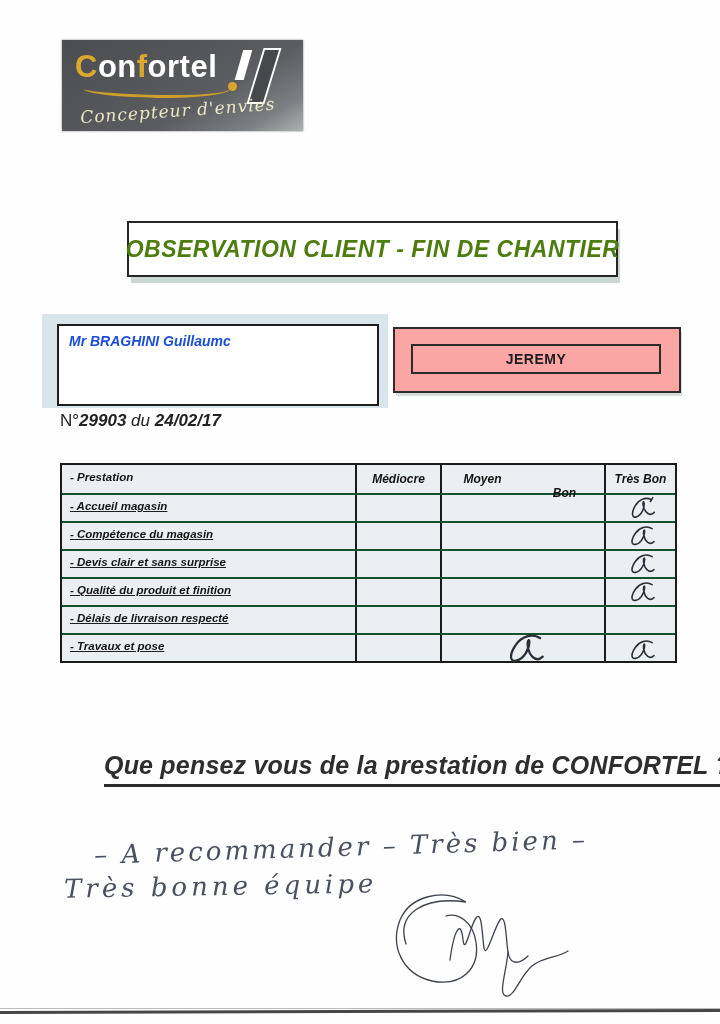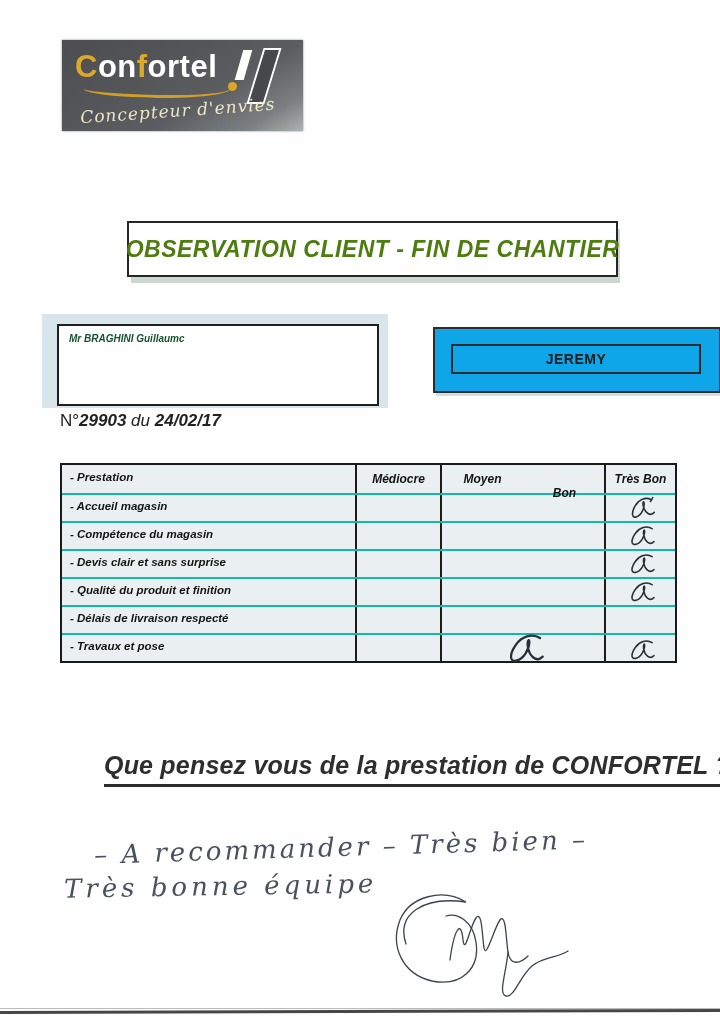--- a/index.html
+++ b/index.html
@@ -32,34 +32,34 @@
   
   .title-box{
     position:absolute;left:127px;top:221px;width:487px;height:52px;
     background:#fff;border:2px solid #262626;box-shadow:3px 7px 0 -1px #ccd7d2;
     display:flex;align-items:center;justify-content:center;
   }
   .title-text{font-size:23px;font-weight:bold;font-style:italic;letter-spacing:.5px;color:#4d7c0f;white-space:nowrap;}
   
   .client-shadow{position:absolute;left:42px;top:314px;width:346px;height:94px;background:#d8e5ea;}
   .client-box{position:absolute;left:57px;top:324px;width:318px;height:78px;background:#fff;border:2px solid #1f1f1f;}
-  .client-name{padding:7px 10px 0;font-size:10px;font-weight:bold;font-style:italic;color:#14532d;}
-  .advisor-outer{position:absolute;left:393px;top:327px;width:284px;height:62px;background:#0ea5e9;border:2px solid #2c2c2c;box-shadow:2px 4px 0 -1px #d7ded9;margin-left:40px;}
+  .client-name{padding:7px 10px 0;font-size:14px;font-weight:bold;font-style:italic;color:#1d4ed8;}
+  .advisor-outer{position:absolute;left:393px;top:327px;width:284px;height:62px;background:#fca5a5;border:2px solid #2c2c2c;box-shadow:2px 4px 0 -1px #d7ded9;}
   .advisor-inner{position:absolute;left:16px;top:15px;width:246px;height:26px;border:2px solid #2c2c2c;
     display:flex;align-items:center;justify-content:center;}
   .advisor-name{font-size:14px;font-weight:bold;letter-spacing:.5px;color:#1c1c1c;}
   
   .ref-line{position:absolute;left:60px;top:411px;font-size:17px;color:#222;}
   .ref-line .b{font-weight:bold;font-style:italic;}
   .ref-line .i{font-style:italic;}
   
   .obstable{position:absolute;left:60px;top:463px;width:617px;border:2px solid #1b1b1b;background:#eaf0f2;box-sizing:border-box;}
   .t-row{display:flex;height:26px;}
   .t-row.header{height:28px;}
-  .t-row + .t-row{border-top:2px solid #14b8a6;}
+  .t-row + .t-row{border-top:2px solid #14532d;text-decoration:underline;}
   .cell{position:relative;box-sizing:border-box;overflow:visible;}
   .cell + .cell{border-left:2px solid #1b1b1b;}
   .c-label{width:293px;padding:5px 8px 0;font-size:11.5px;font-weight:bold;font-style:italic;color:#131313;}
   .t-row.header .c-label{padding-top:6px;}
   .c-r1{width:85px;} .c-r2{width:83px;} .c-r3{width:81px;margin-top:28px;} .c-r4{flex:1;}
   .h-rate{display:flex;align-items:center;justify-content:center;font-size:12px;font-weight:bold;font-style:italic;color:#131313;}
   .alpha{position:absolute;top:2px;left:50%;transform:translateX(-50%);width:28px;height:24px;}
   .alpha path{fill:none;stroke:#2b2e38;stroke-width:1.7;stroke-linecap:round;}
   .alpha.straddle{left:-21px;transform:none;top:-3px;width:40px;height:36px;}
   .alpha.r1{transform:translateX(-50%) rotate(-6deg);}

